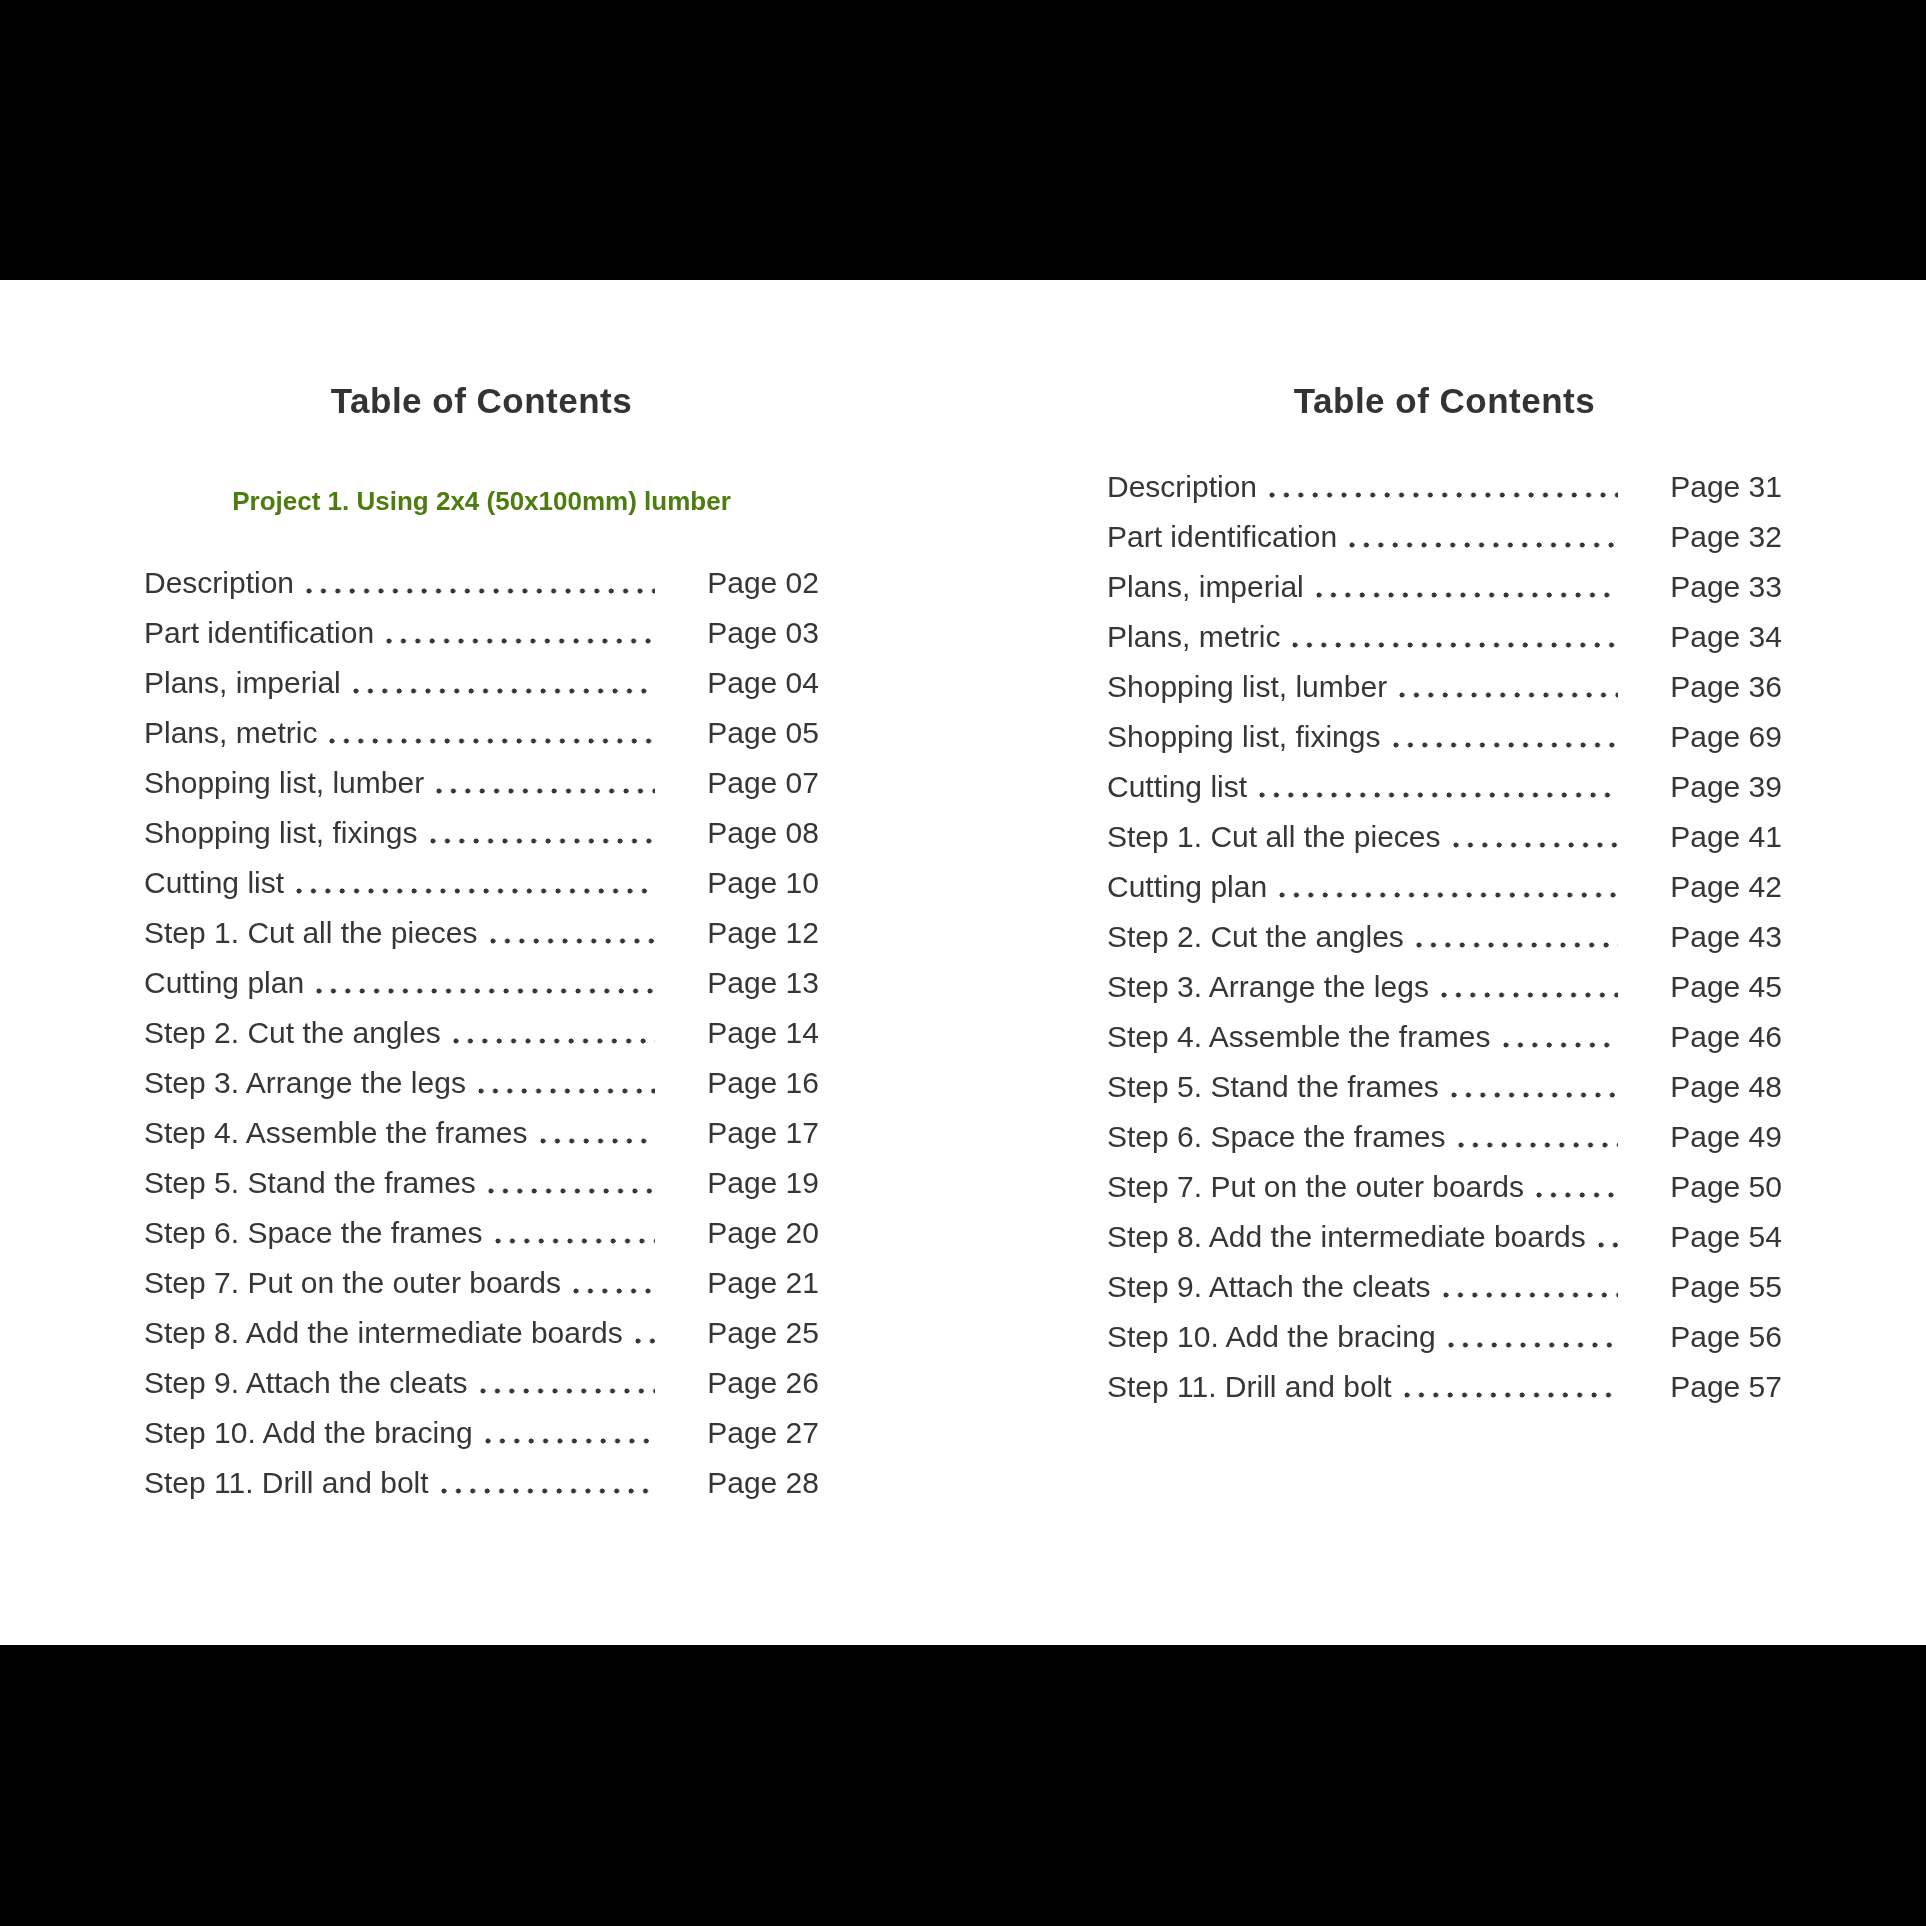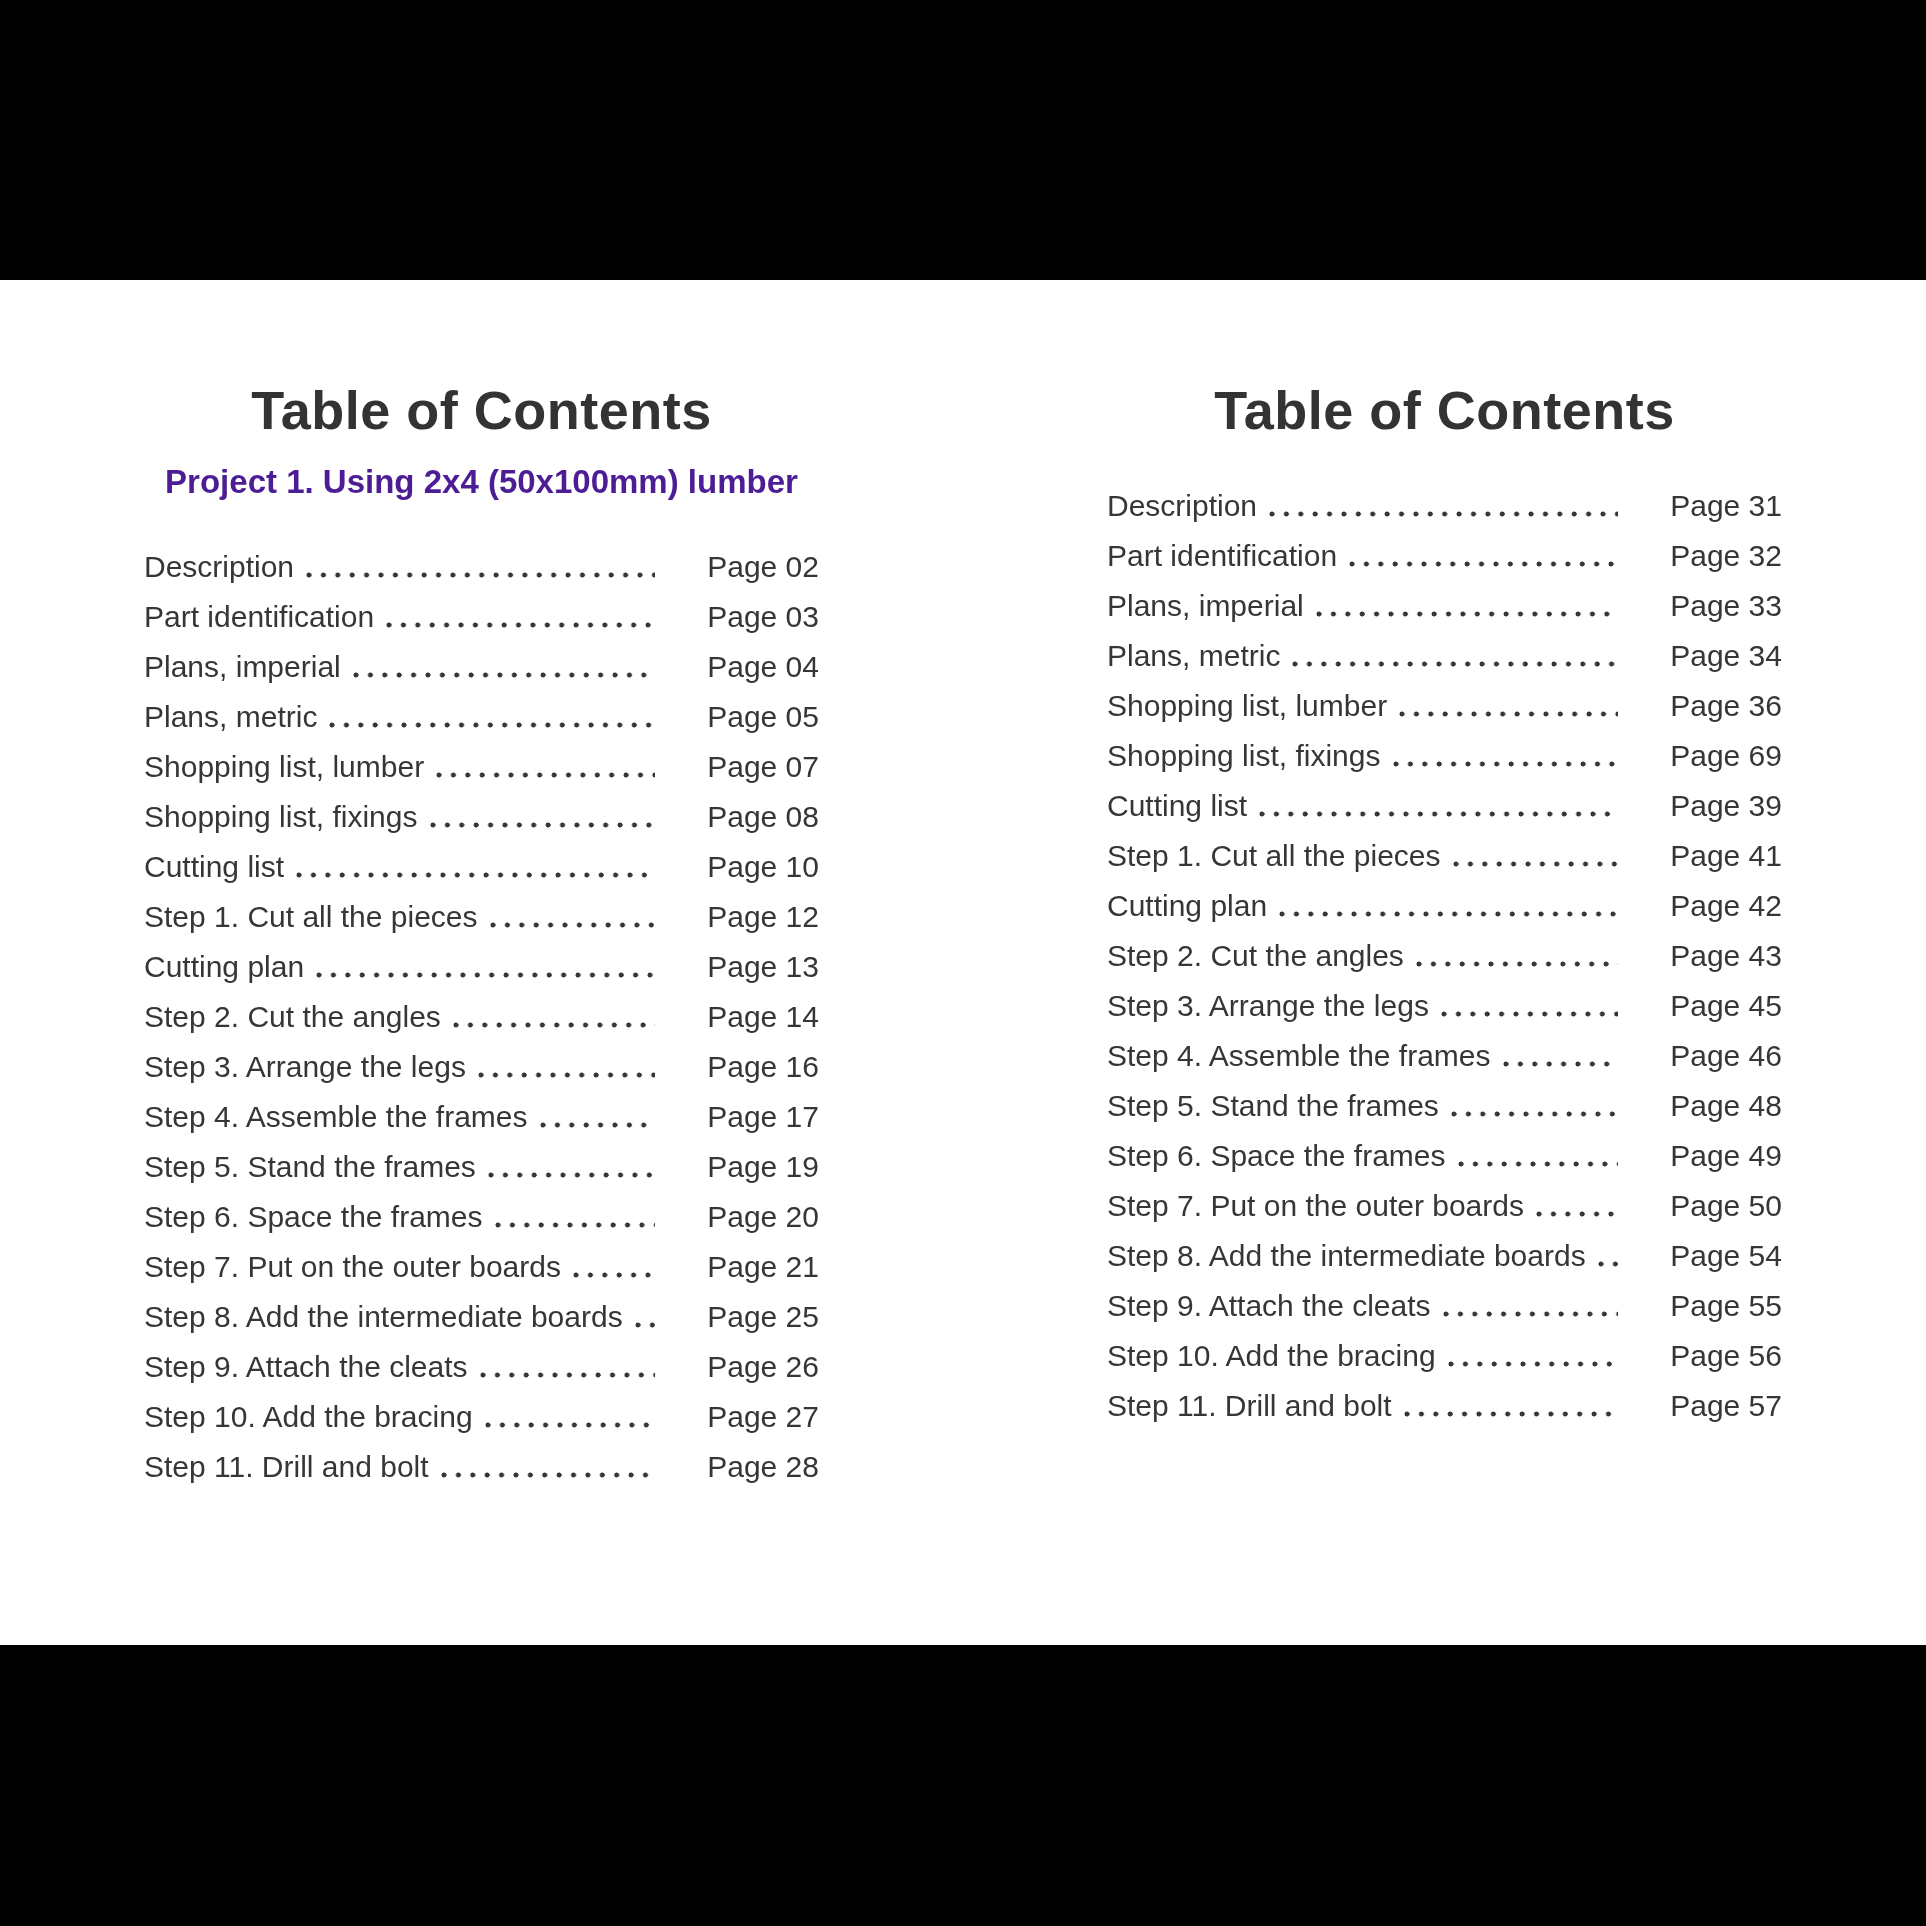--- a/index.html
+++ b/index.html
@@ -26,32 +26,32 @@
     background: var(--page-bg);
     display: flex;
     color: var(--text);
   }
   .column {
     width: 963px;
     padding-top: 103px;
   }
   .page-title {
     text-align: center;
-    font-size: 54px;
+    font-size: 35px;
     font-weight: bold;
     color: #333333;
     letter-spacing: 0.5px;
     line-height: 1;
   }
   .subtitle {
-    margin-top: 28px;
+    margin-top: 70px;
     text-align: center;
-    font-size: 33px;
+    font-size: 26px;
     font-weight: bold;
-    color: #4c1d95;
+    color: #4d7c0f;
     line-height: 1;
   }
   .toc {
     width: 675px;
     margin: 44px auto 0 auto;
     font-size: 30px;
     color: var(--text);
   }
   .row {
     display: flex;

